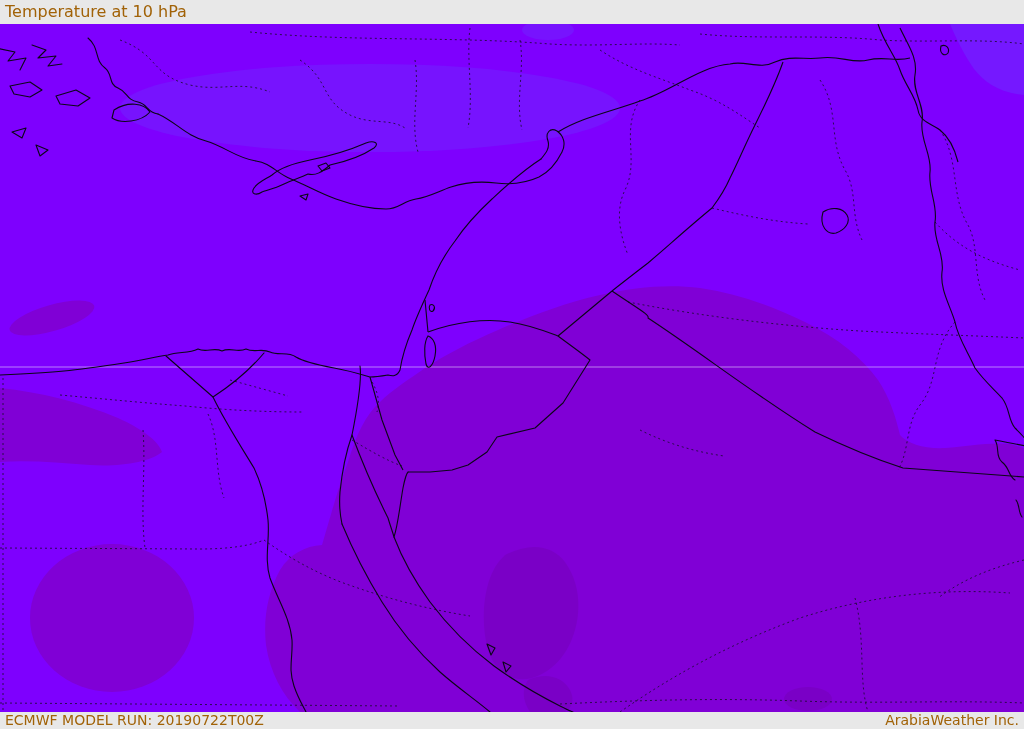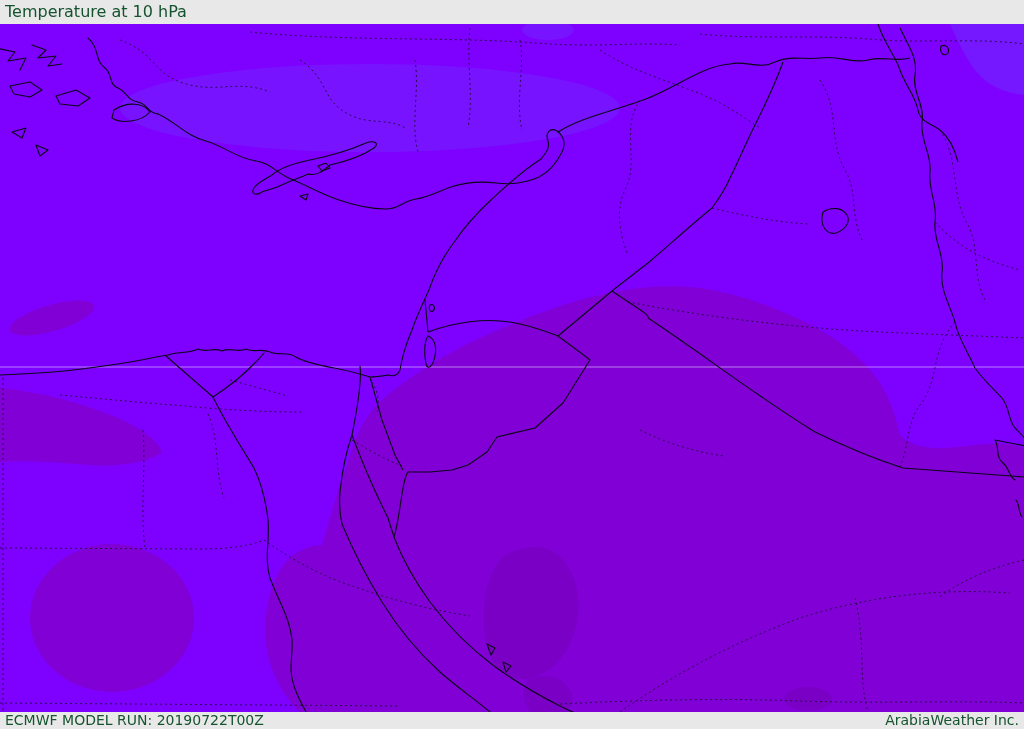--- a/index.html
+++ b/index.html
@@ -2,21 +2,21 @@
 <html style="--bar-bg: #e8e8e8; --c-base: #7e00fe; --c-light: #6e2bff; --c-shade2: #8000d6; --c-shade3: #7a00c6; --c-line: #0c0618;"><head>
 <meta charset="utf-8">
 <style>
   html,body{margin:0;padding:0;width:1024px;height:729px;overflow:hidden;
     font-family:"DejaVu Sans","Liberation Sans",sans-serif;background:#e8e8e8;}
   #stage{position:relative;width:1024px;height:729px;background:var(--bar-bg,#e8e8e8);}
   .bar{position:absolute;left:0;width:1024px;display:flex;justify-content:space-between;
        align-items:center;background:var(--bar-bg,#e8e8e8);box-sizing:border-box;z-index:5;}
   #topbar{top:0;height:24px;padding:0 5px;}
   #bottombar{bottom:0;height:17px;padding:0 5px;}
-  .bar .txt{color:#14532d;white-space:nowrap;}
+  .bar .txt{color:#a16207;white-space:nowrap;}
   #topbar .txt{font-size:16px;line-height:24px;}
   #bottombar .txt{font-size:14px;line-height:17px;}
   #mapwrap{position:absolute;top:24px;left:0;width:1024px;height:688px;z-index:1;}
   svg{display:block}
   .base{fill:var(--c-base,#7e00fe);}
   .light1{fill:var(--c-light,#6e2bff);opacity:.45;}
   .light2{fill:var(--c-light,#6e2bff);opacity:.55;}
   .shade2{fill:var(--c-shade2,#8000d6);}
   .shade3{fill:var(--c-shade3,#7a00c6);}
   .coast{fill:none;stroke:var(--c-line,#0c0618);stroke-width:1.1;stroke-linejoin:round;stroke-linecap:round;}

